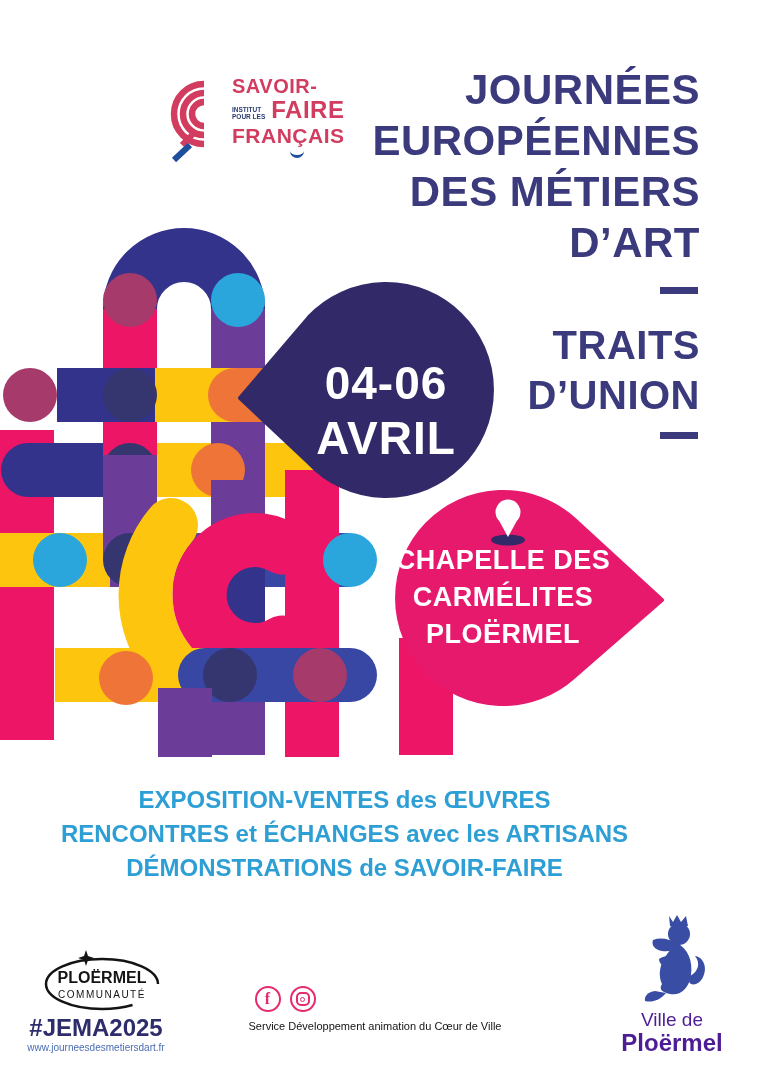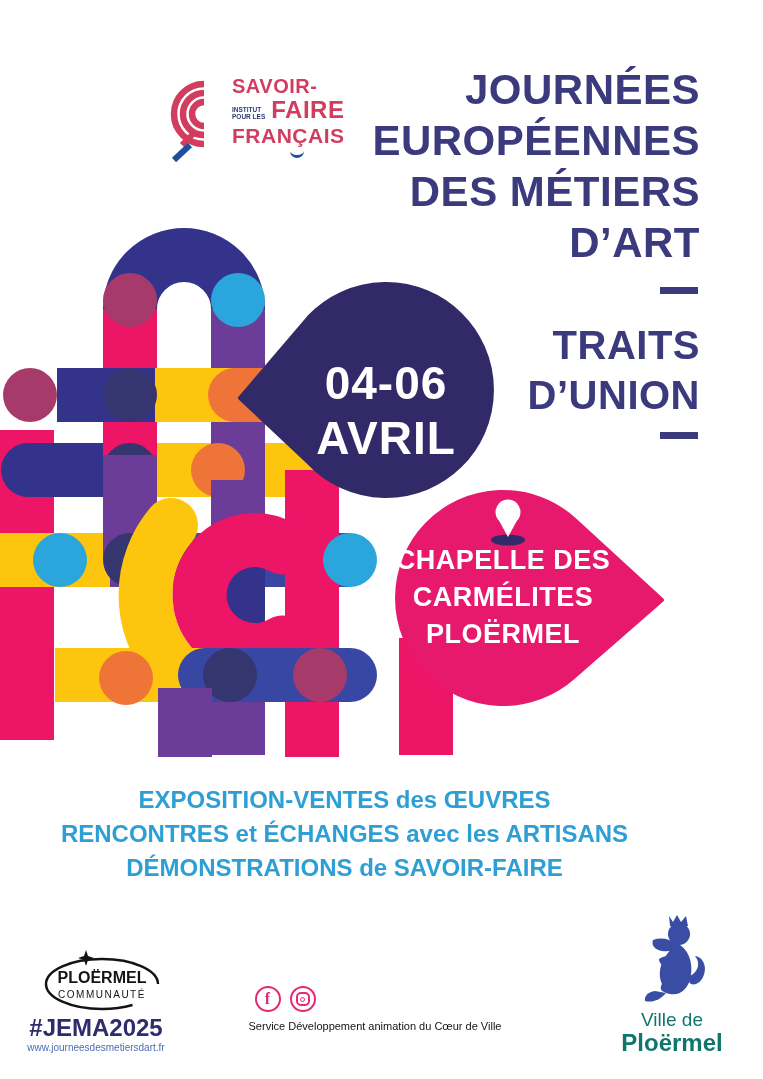--- a/index.html
+++ b/index.html
@@ -45,21 +45,21 @@
        align-items:center;justify-content:center;color:#e52a6f;font-weight:700;font-size:16px;
        font-family:"Liberation Serif",serif;box-sizing:border-box;}
   .insta-sq{width:14px;height:14px;border:2px solid #e52a6f;border-radius:5px;display:flex;
             align-items:center;justify-content:center;box-sizing:border-box;}
   .insta-dot{width:5px;height:5px;border:1.5px solid #e52a6f;border-radius:50%;box-sizing:border-box;}
 
   
   .hashtag{left:18px;top:1014px;width:156px;text-align:center;color:#2e2d6b;font-weight:700;font-size:24px;}
   .weburl{left:18px;top:1042px;width:156px;text-align:center;color:#4a6db3;font-size:10px;}
   .contact{left:175px;top:1016px;width:400px;text-align:center;color:#141414;font-size:11px;line-height:21px;}
-  .ville-text{left:607px;top:1008px;width:130px;text-align:center;color:#0f766e;font-size:19px;line-height:23px;}
+  .ville-text{left:607px;top:1008px;width:130px;text-align:center;color:#4c1d95;font-size:19px;line-height:23px;}
   .ville-text .b{font-weight:700;font-size:24px;}
 </style>
 </head>
 <body>
 
 <div class="poster">
 
   <div class="abs sff-logo">
     <svg width="58" height="88" viewBox="0 0 58 88">
       <g fill="none" stroke="#d23c5f" stroke-width="6.5">

